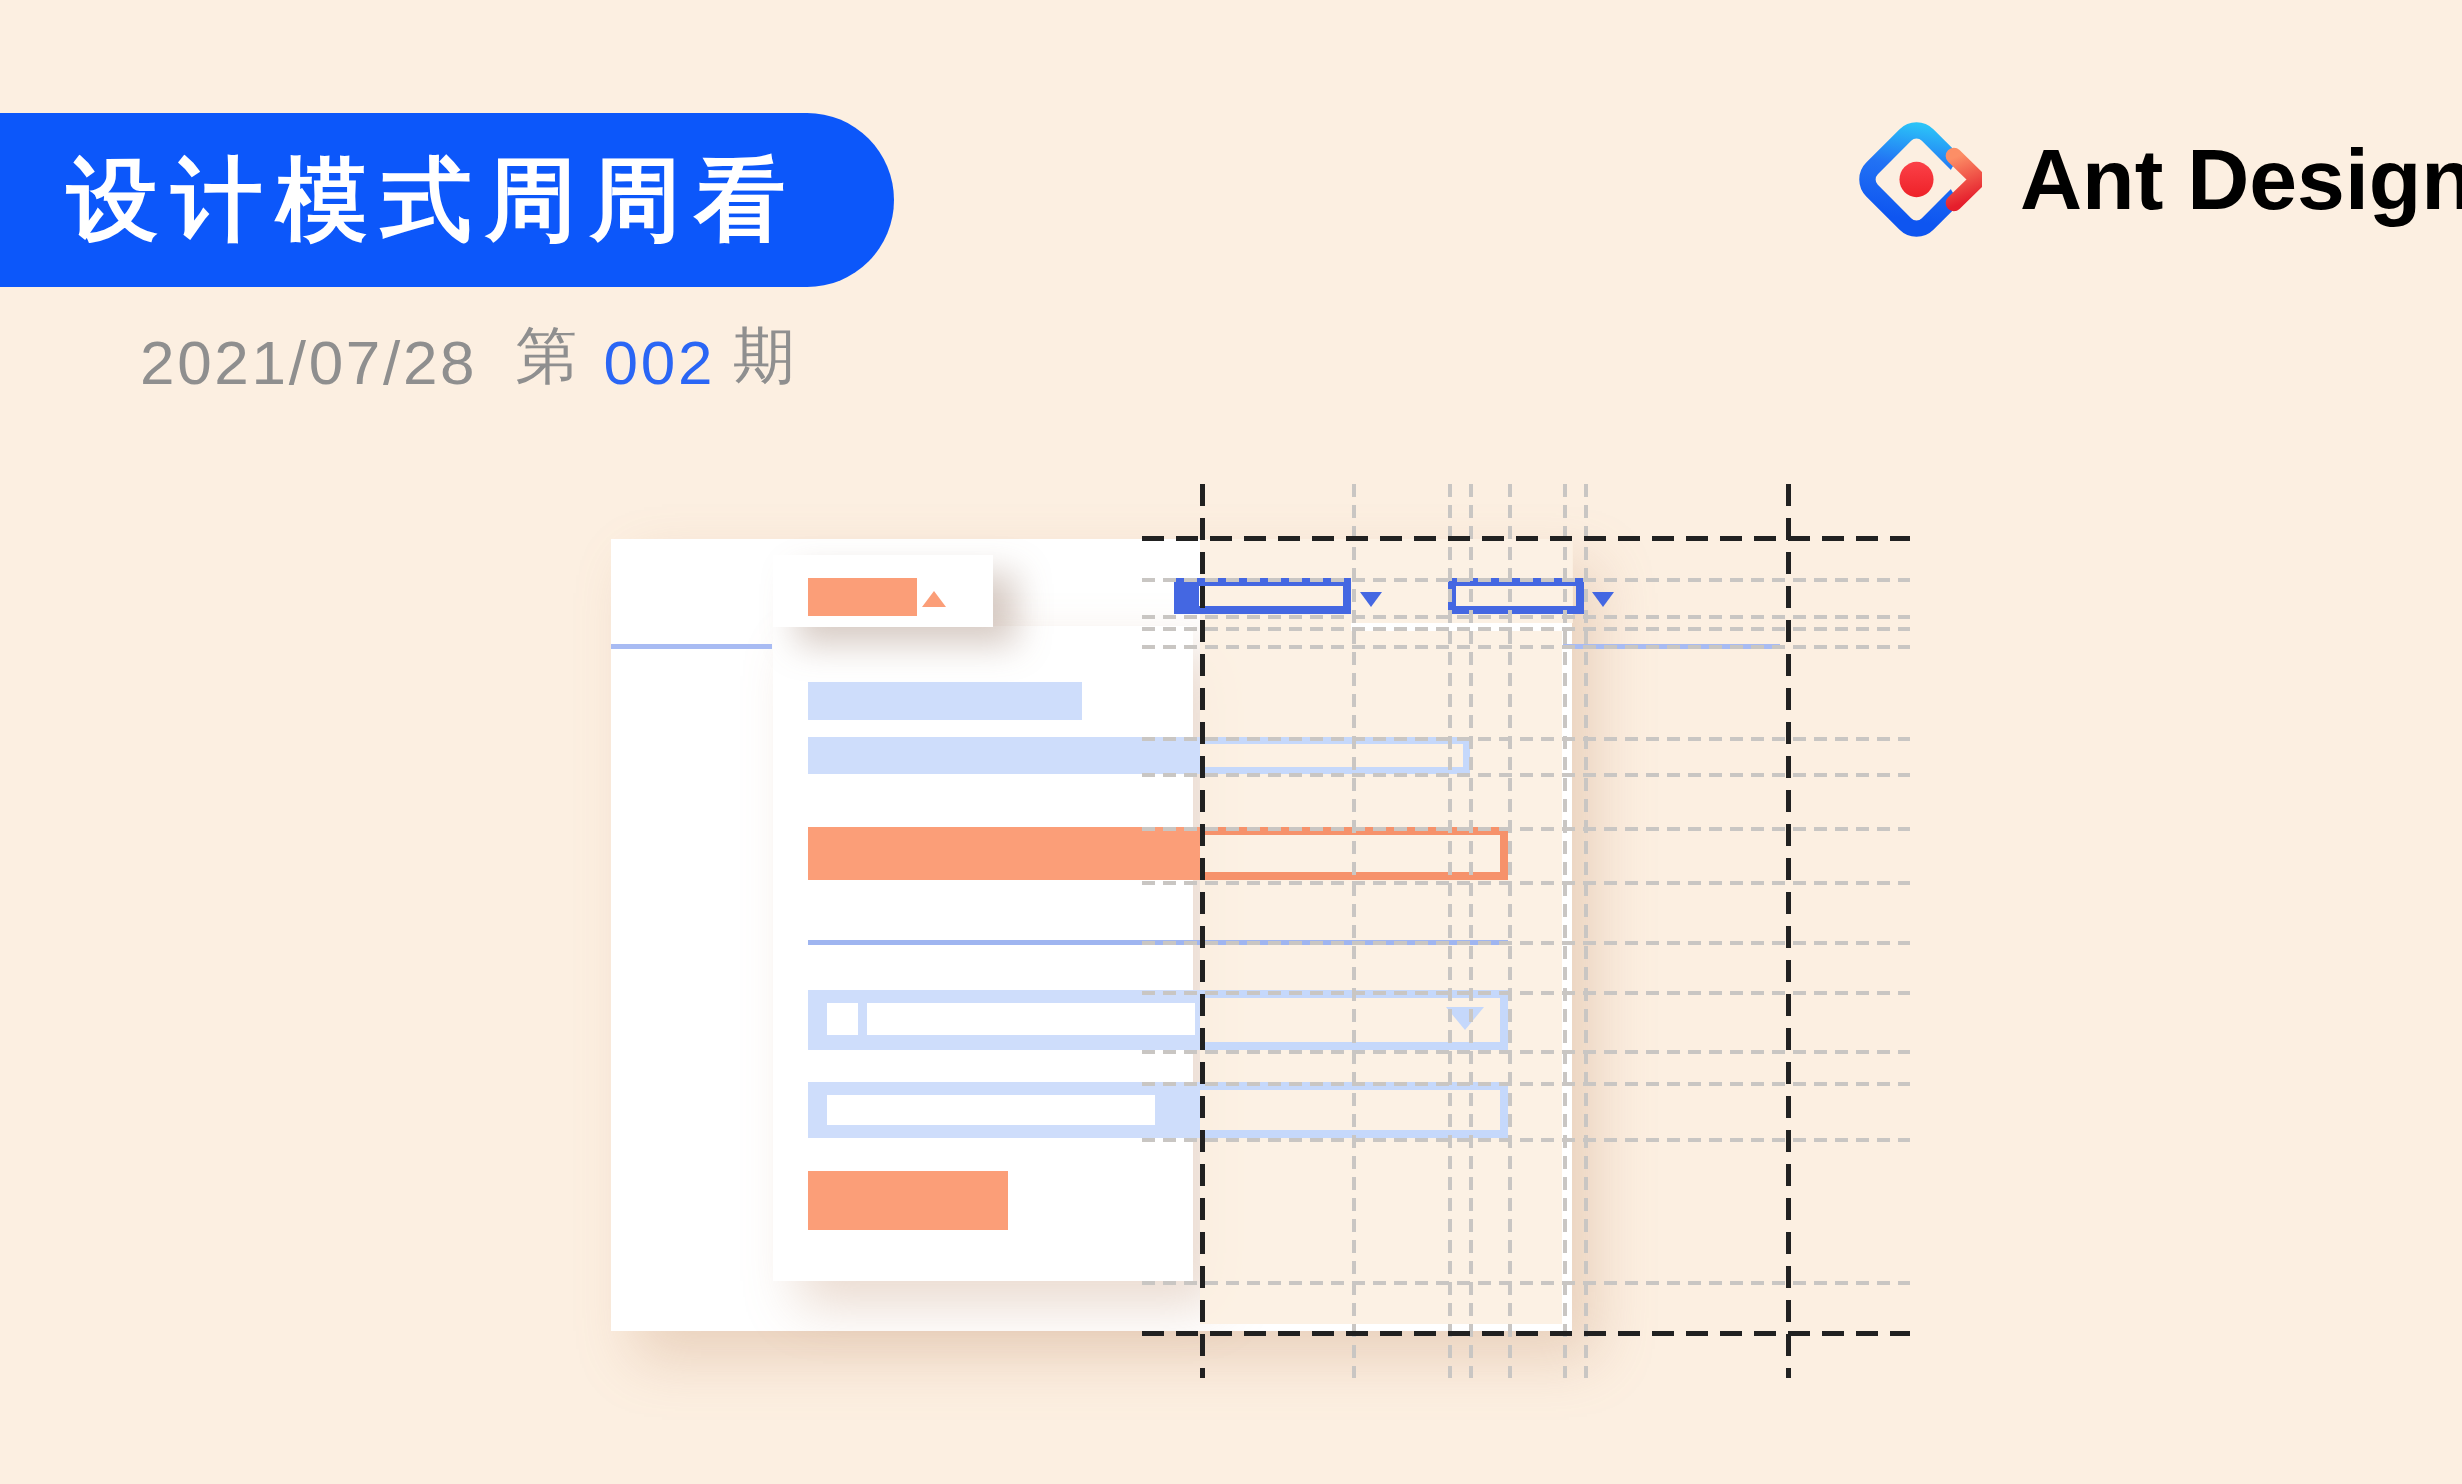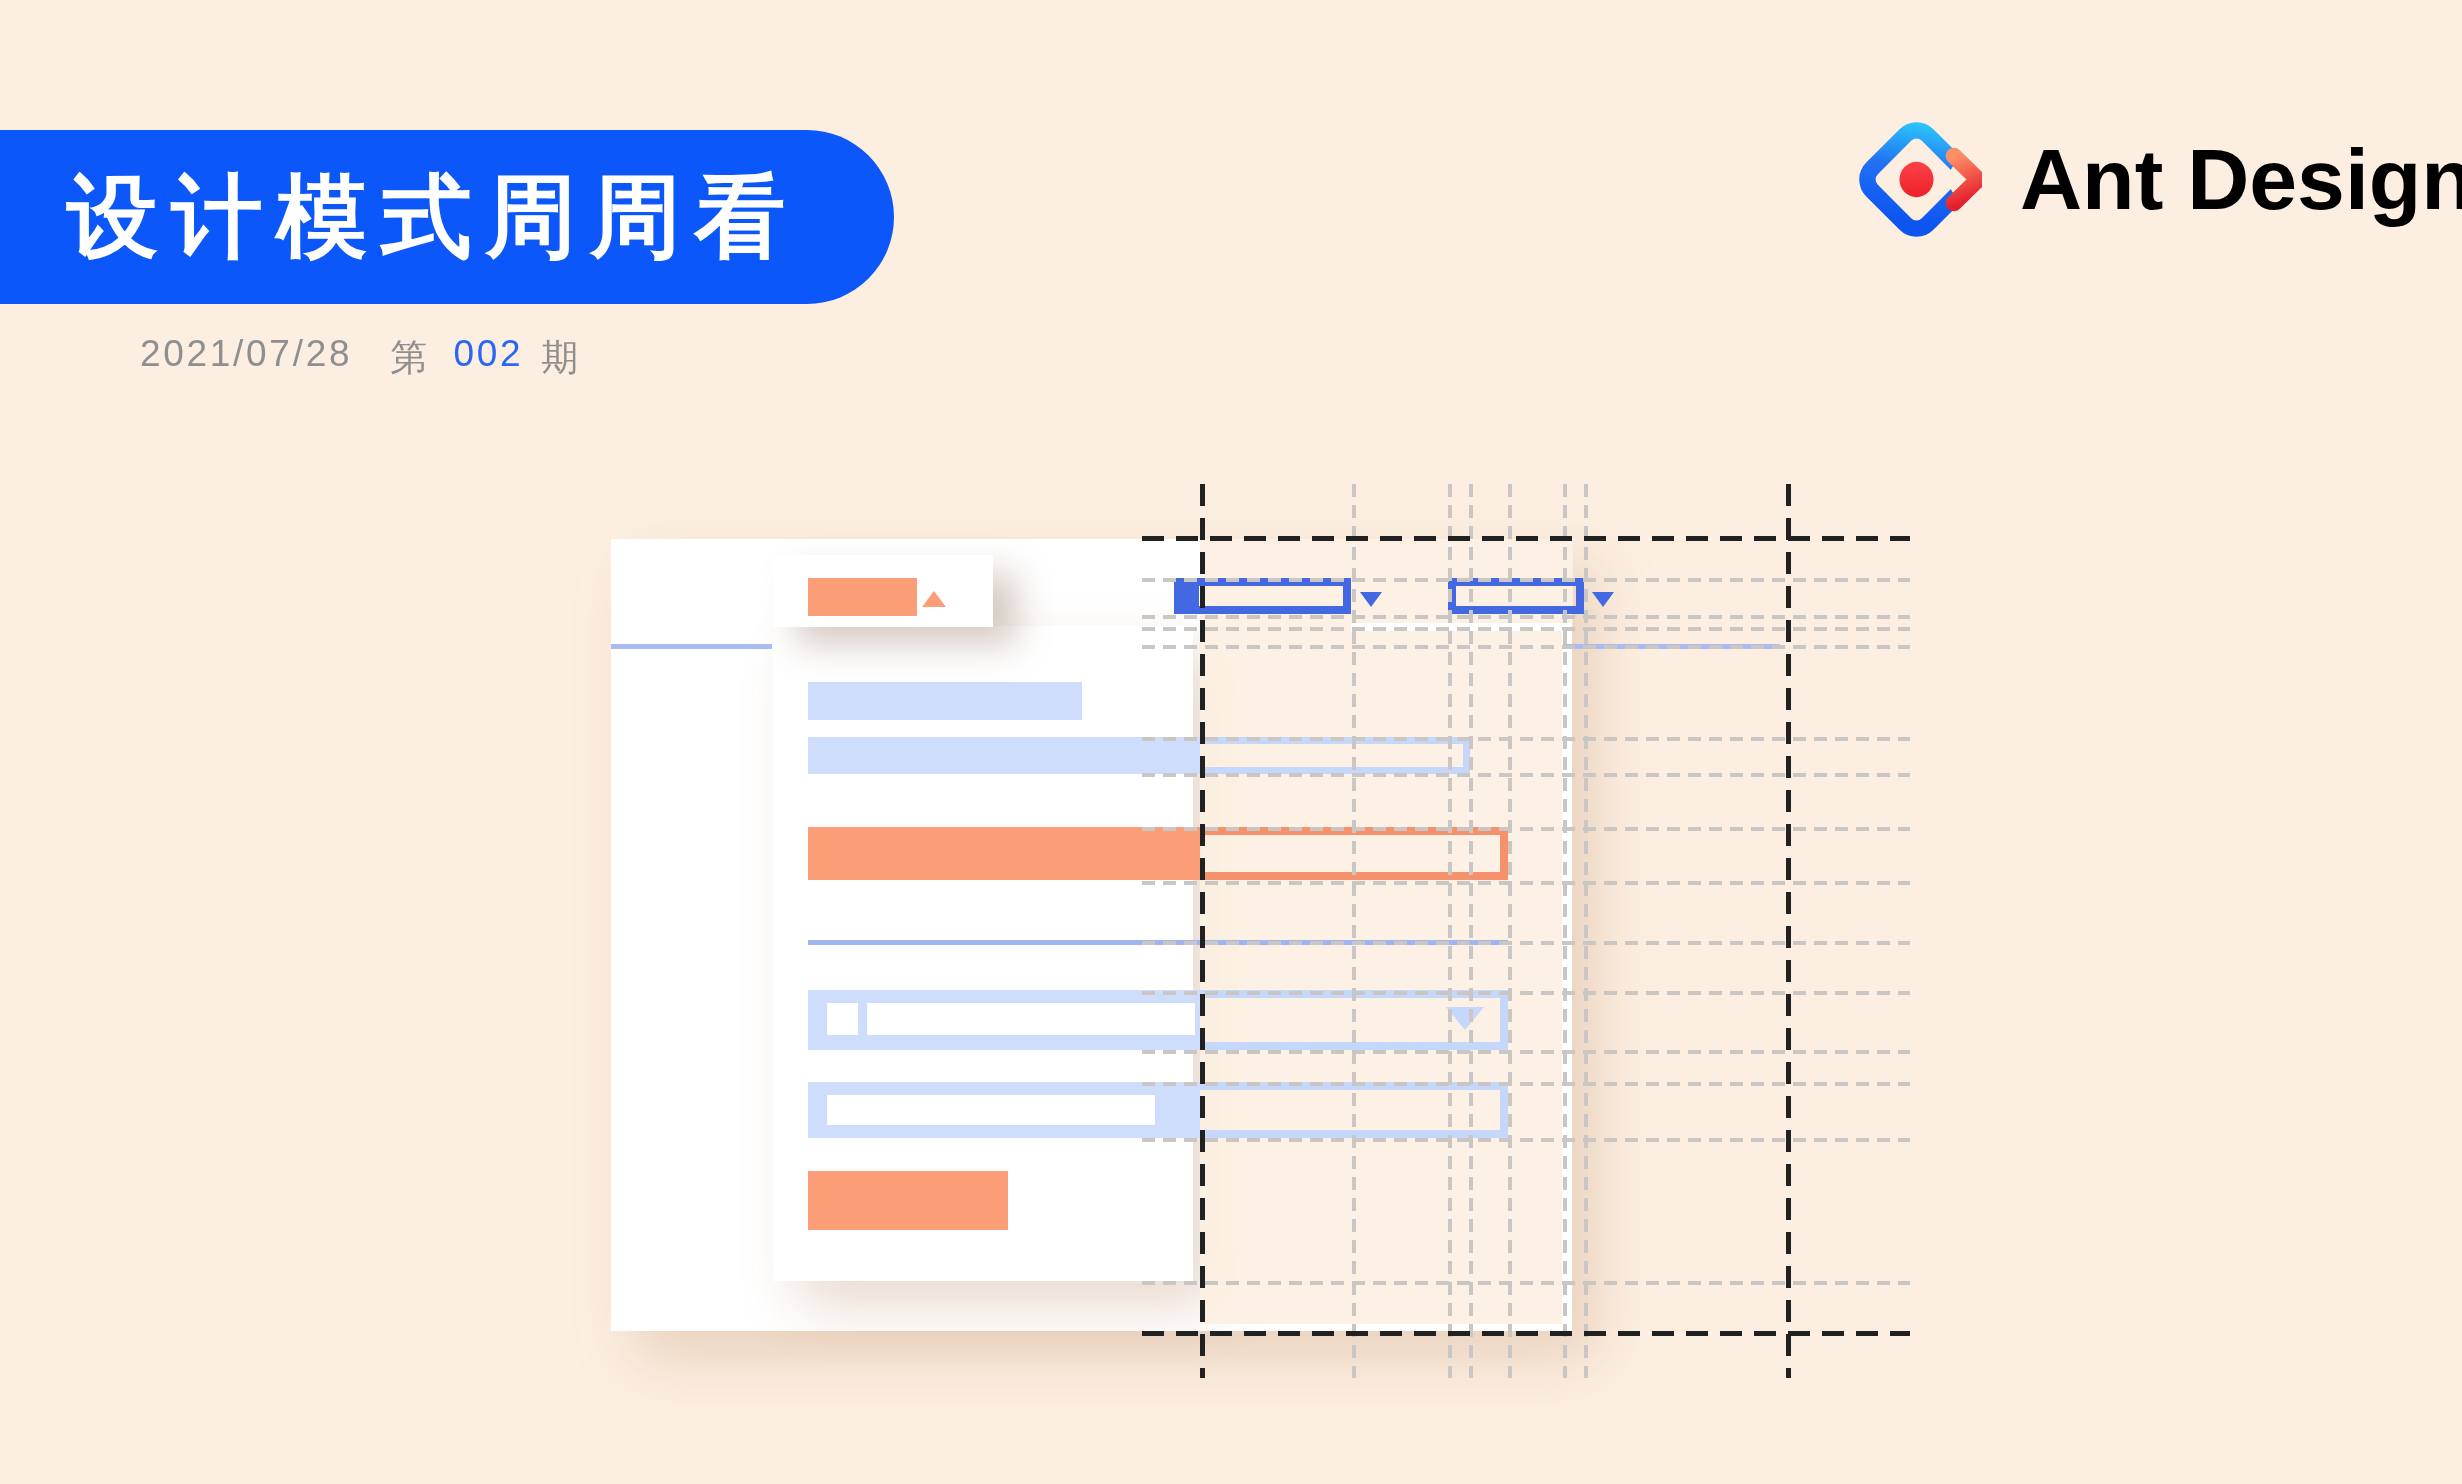--- a/index.html
+++ b/index.html
@@ -5,32 +5,32 @@
   html,body{margin:0;padding:0;}
   body{
     width:2462px;height:1485px;position:relative;overflow:hidden;
     background:var(--bg,#FCEFE1);
     font-family:"Liberation Sans","DejaVu Sans",sans-serif;
   }
   .abs{position:absolute;}
 
   
   .banner{
-    left:0;top:130px;width:894px;height:174px;
+    left:0;top:113px;width:894px;height:174px;
     background:var(--banner,#0C57FA);
     border-radius:0 87px 87px 0;
     display:flex;align-items:center;
   }
   .banner-title{
     padding-left:67px;color:var(--banner-text,#fff);
     font-size:91px;font-weight:bold;letter-spacing:13.6px;white-space:nowrap;
   }
   .dateline{
-    left:140px;top:333px;height:65px;display:flex;align-items:flex-start;
-    font-size:37px;font-weight:500;color:var(--date-text,#8F8F8F);letter-spacing:2.7px;white-space:nowrap;
+    left:140px;top:333px;height:65px;display:flex;align-items:flex-end;
+    font-size:62px;font-weight:500;color:var(--date-text,#8F8F8F);letter-spacing:2.7px;white-space:nowrap;
   }
   .dateline .sep{display:inline-block;width:38px;}
   .dateline .sep2{display:inline-block;width:23.5px;}
   .dateline .sep3{display:inline-block;width:18px;}
   .issue-number{color:var(--issue-number,#2A66F5);}
   .brand{left:1851px;top:114px;height:131px;display:flex;align-items:center;}
   .brand-logo{width:131px;height:131px;display:block;}
   .brand-name{
     margin-left:38px;font-size:86px;font-weight:bold;color:var(--brand-text,#000);
     letter-spacing:0px;white-space:nowrap;

